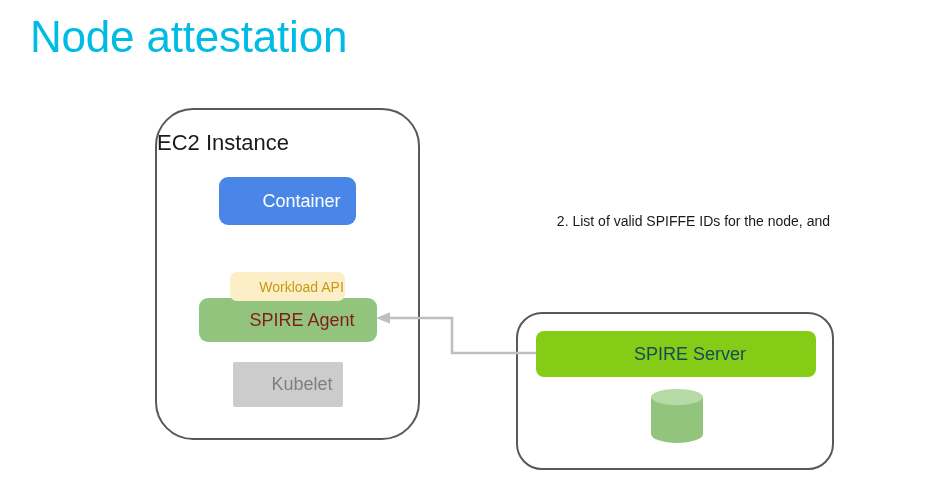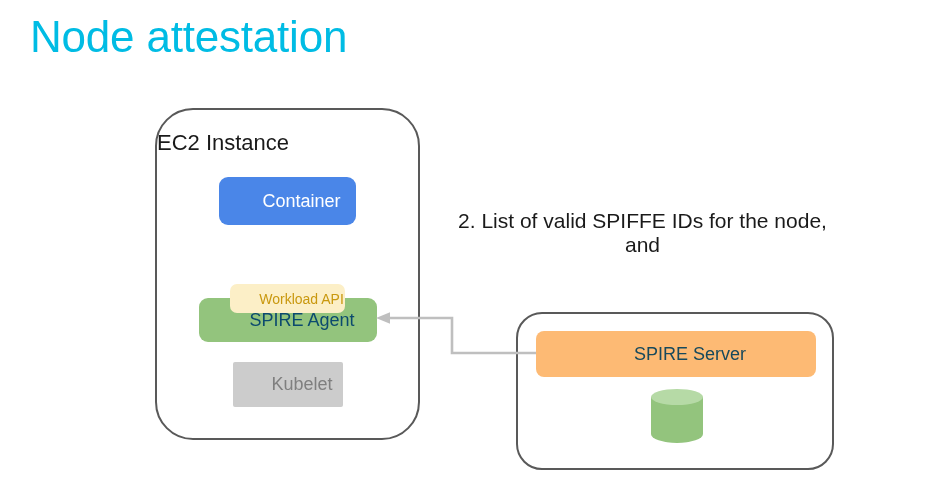--- a/index.html
+++ b/index.html
@@ -111,26 +111,26 @@
     background: #4A86E8;
     color: #ffffff;
     border-radius: 9px;
   }
   #spire-agent-box {
     left: 199px;
     top: 298px;
     width: 178px;
     height: 44px;
     background: #93C47D;
-    color: #0c4a6e;
+    color: #7f1d1d;
     border-radius: 9px;
   }
   #workload-api-box {
     left: 230px;
-    top: 284px;
+    top: 272px;
     width: 115px;
     height: 29px;
     background: #FCEFC7;
     color: #C9980F;
     font-size: 14px;
     border-radius: 7px;
     z-index: 3;
     text-align: center;
   }
   #kubelet-box {
@@ -140,21 +140,21 @@
     height: 45px;
     background: #CCCCCC;
     color: #7F7F7F;
     border-radius: 2px;
   }
   #spire-server-box {
     left: 536px;
     top: 331px;
     width: 280px;
     height: 46px;
-    background: #fdba74;
+    background: #84cc16;
     color: #17495C;
     border-radius: 8px;
   }
 
   
   #db-cylinder {
     position: absolute;
     left: 651px;
     top: 389px;
     width: 52px;
@@ -178,22 +178,22 @@
     background: #B6DAA6;
     border-radius: 50%;
   }
 
   
   #caption {
     position: absolute;
     left: 455px;
     top: 209px;
     width: 375px;
-    text-align: center;
-    font-size: 21px;
+    text-align: right;
+    font-size: 14px;
     line-height: 24px;
     color: #1a1a1a;
   }
 
   
   #connector {
     position: absolute;
     left: 370px;
     top: 305px;
     width: 180px;

